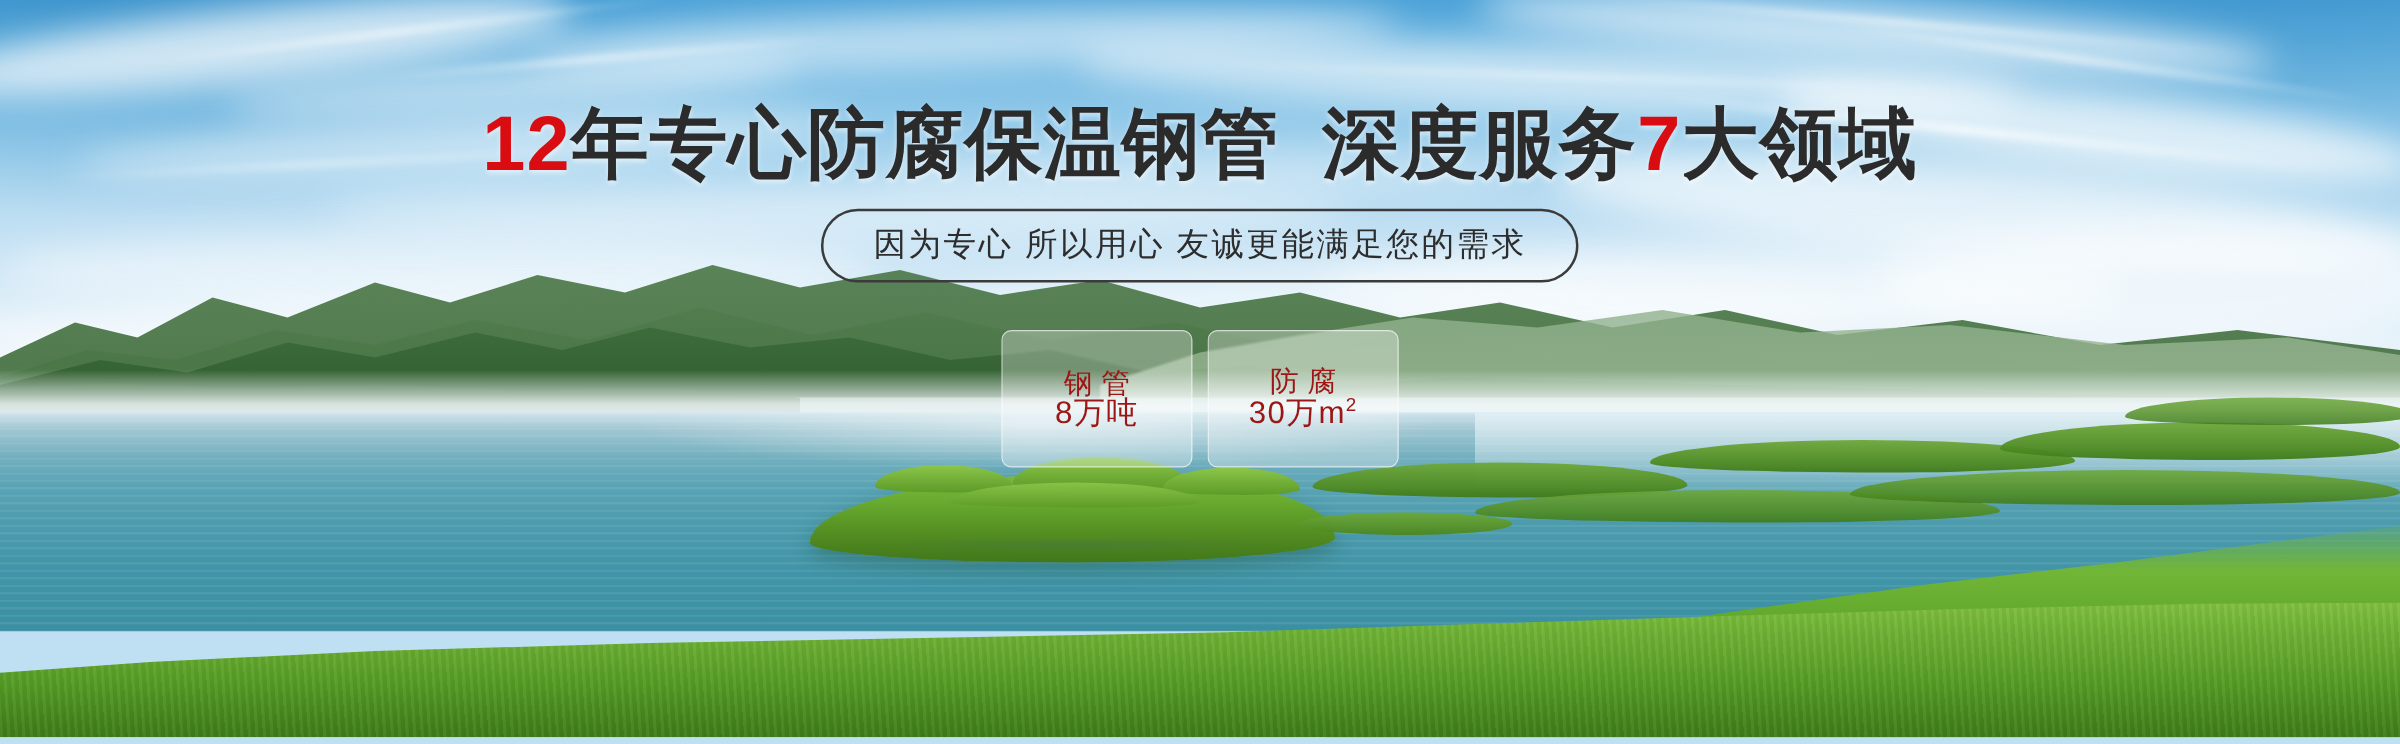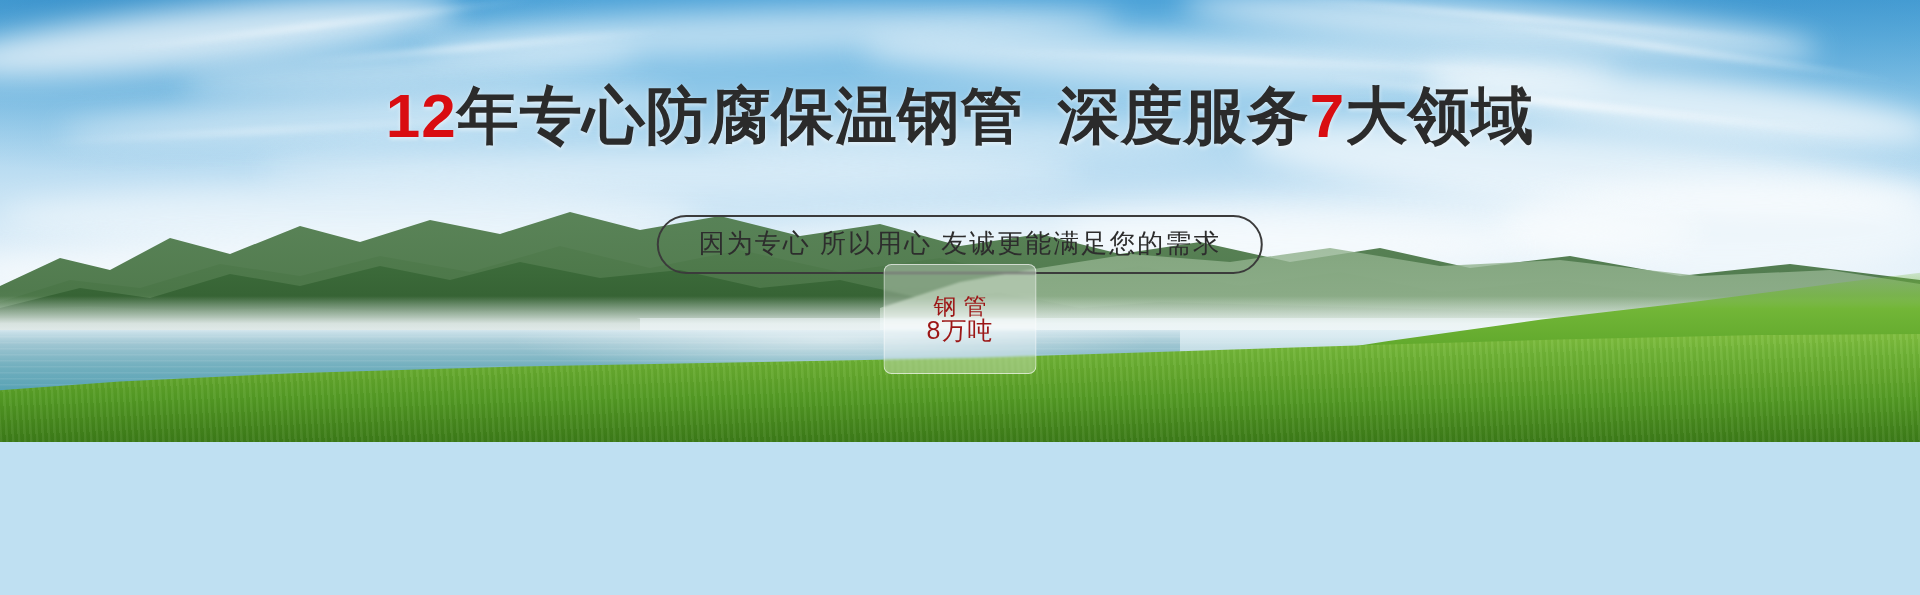--- a/index.html
+++ b/index.html
@@ -4,21 +4,21 @@
 <style>
   * { margin:0; padding:0; box-sizing:border-box; }
   html, body { width:1920px; height:595px; overflow:hidden; }
   body {
     font-family:"Liberation Sans","DejaVu Sans",sans-serif;
     background:#bfe0f2;
   }
 
   .banner {
     position:relative;
-    width:1920px; height:442px;
+    width:1920px; height:590px;
     overflow:hidden;
     isolation:isolate;
   }
 
   
   .sky {
     position:absolute; left:0; top:0; width:1920px; height:330px;
     background:
       linear-gradient(180deg,
         #4ea3d8 0%,
@@ -217,21 +217,20 @@
     position:absolute; left:50%; top:167px;
     transform:translateX(-50%);
     padding:9px 40px 11px;
     border:2px solid #3b3b3b;
     border-radius:30px;
     font-size:26px;
     letter-spacing:2px;
     color:#2d2d2d;
     white-space:nowrap;
     background:transparent;
-    margin-top:48px;
   }
 
   
   .cards {
     position:absolute; left:50%; top:264px;
     transform:translateX(-50%);
     display:flex;
     gap:12px;
   }
   .card {
@@ -370,17 +369,21 @@
 
   <div class="subtitle-pill">因为专心 所以用心 友诚更能满足您的需求</div>
 
   <div class="cards">
 
     <div class="card">
       <div class="card-label">钢管</div>
       <div class="card-value"><span>8万吨</span></div>
     </div>
 
+    <div class="card">
+      <div class="card-label">防腐</div>
+      <div class="card-value"><span>30万m</span><sup>2</sup></div>
+    </div>
 
 
   </div>
 
 </div>
 
 </body></html>

